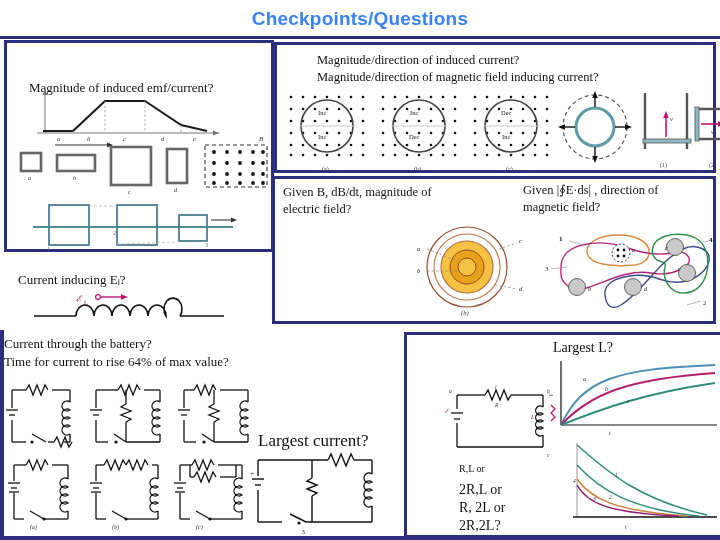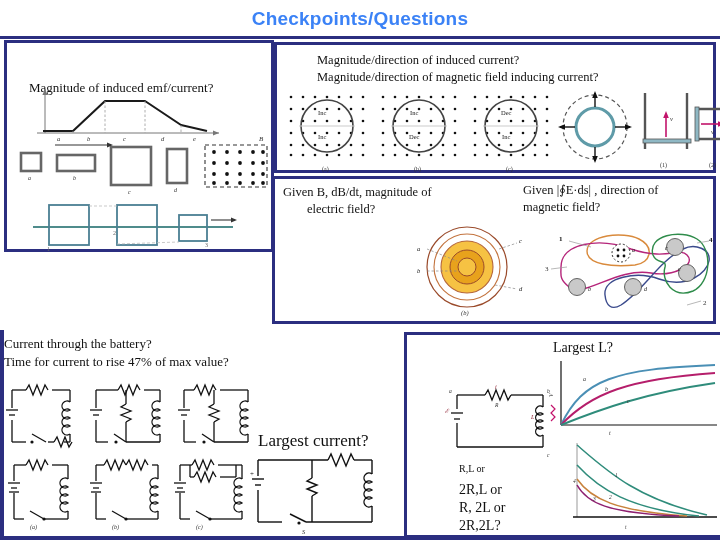--- a/index.html
+++ b/index.html
@@ -254,21 +254,21 @@
           <text x="16" y="43" font-size="6.5" fill="#333" font-style="italic" font-family="Liberation Serif, serif">v</text>
           <text x="14" y="76" font-size="6" fill="#333" font-family="Liberation Serif, serif">(2)</text>
         </g>
       </svg>
     </div>
   </div>
 
   <div class="panel" style="left:272px;top:176px;width:444px;height:148px;padding-left:21px;">
 
     <div class="qtext" style="left:8px;top:6px;width:215px;font-size:12.5px;">Given B, dB/dt, magnitude of</div>
-    <div class="qtext" style="left:8px;top:23px;width:215px;font-size:12.5px;margin-left:24px;">electric field?</div>
+    <div class="qtext" style="left:8px;top:23px;width:215px;font-size:12.5px;">electric field?</div>
 
     <div class="qtext" style="left:248px;top:4px;width:200px;font-size:12.5px;">Given |∮E·ds| , direction of</div>
     <div class="qtext" style="left:248px;top:21px;width:200px;font-size:12.5px;">magnetic field?</div>
 
 
     <div class="fig" style="left:130px;top:44px;">
       <svg width="136" height="96" viewBox="0 0 136 96">
         <circle cx="62" cy="44" r="40" fill="none" stroke="#9a4a2a" stroke-width="1.2"></circle>
         <circle cx="62" cy="44" r="33" fill="none" stroke="#c3743f" stroke-width="1.1"></circle>
         <circle cx="62" cy="44" r="26" fill="#F6C243"></circle>
@@ -327,25 +327,40 @@
             <text x="162" y="21">4</text>
         </g>
         <g font-size="7" fill="#333" font-family="Liberation Serif, serif">
           <text x="-2" y="50">3</text>
             <text x="156" y="84">2</text>
         </g>
       </svg>
     </div>
   </div>
 
+  <div style="position:absolute;left:18px;top:272px;width:230px;">
+    <div class="qtext" style="position:relative;left:0;top:0;font-size:13px;">Current inducing Eₗ?</div>
+    <div class="fig" style="left:10px;top:18px;">
+      <svg width="200" height="44" viewBox="0 0 200 44">
+        <line x1="6" y1="26" x2="48" y2="26" stroke="#111" stroke-width="1.4"></line>
+        <line x1="152" y1="26" x2="196" y2="26" stroke="#111" stroke-width="1.4"></line>
+        <path d="M48 26 a9 11 0 1 1 18 0 a9 11 0 1 1 18 0 a9 11 0 1 1 18 0 a9 11 0 1 1 18 0 a9 11 0 1 1 18 0 a9 11 0 1 1 14 0" fill="none" stroke="#111" stroke-width="1.6"></path>
+        <text x="48" y="12" font-size="9" fill="#8B1A2B" font-style="italic" font-family="Liberation Serif, serif">ℰ</text>
+        <text x="56" y="15" font-size="6" fill="#8B1A2B" font-family="Liberation Serif, serif">L</text>
+        <circle cx="70" cy="7" r="2.4" fill="#fff" stroke="#C2136B" stroke-width="1.2"></circle>
+        <line x1="73" y1="7" x2="96" y2="7" stroke="#C2136B" stroke-width="1.4"></line>
+        <polygon points="100,7 93,4.2 93,9.8" fill="#C2136B"></polygon>
+      </svg>
+    </div>
+  </div>
 
   <div class="left-strip"></div>
   <div style="position:absolute;left:4px;top:336px;width:430px;">
     <div class="qtext" style="left:0;top:0;width:420px;font-size:13px;">Current through the battery?</div>
-    <div class="qtext" style="left:0;top:18px;width:420px;font-size:13px;">Time for current to rise 47% of max value?</div>
+    <div class="qtext" style="left:0;top:18px;width:420px;font-size:13px;">Time for current to rise 64% of max value?</div>
   </div>
 
   <div class="fig" style="left:4px;top:382px;">
     <svg width="260" height="72" viewBox="0 0 260 72">
       <g fill="none" stroke="#111" stroke-width="1.3">
 
         <g transform="translate(4,2)">
           <path d="M4 6 L18 6"></path>
             <path d="M18 6 l3 -5 l4 10 l4 -10 l4 10 l4 -10 l3 5"></path>
             <path d="M44 6 L62 6"></path>

